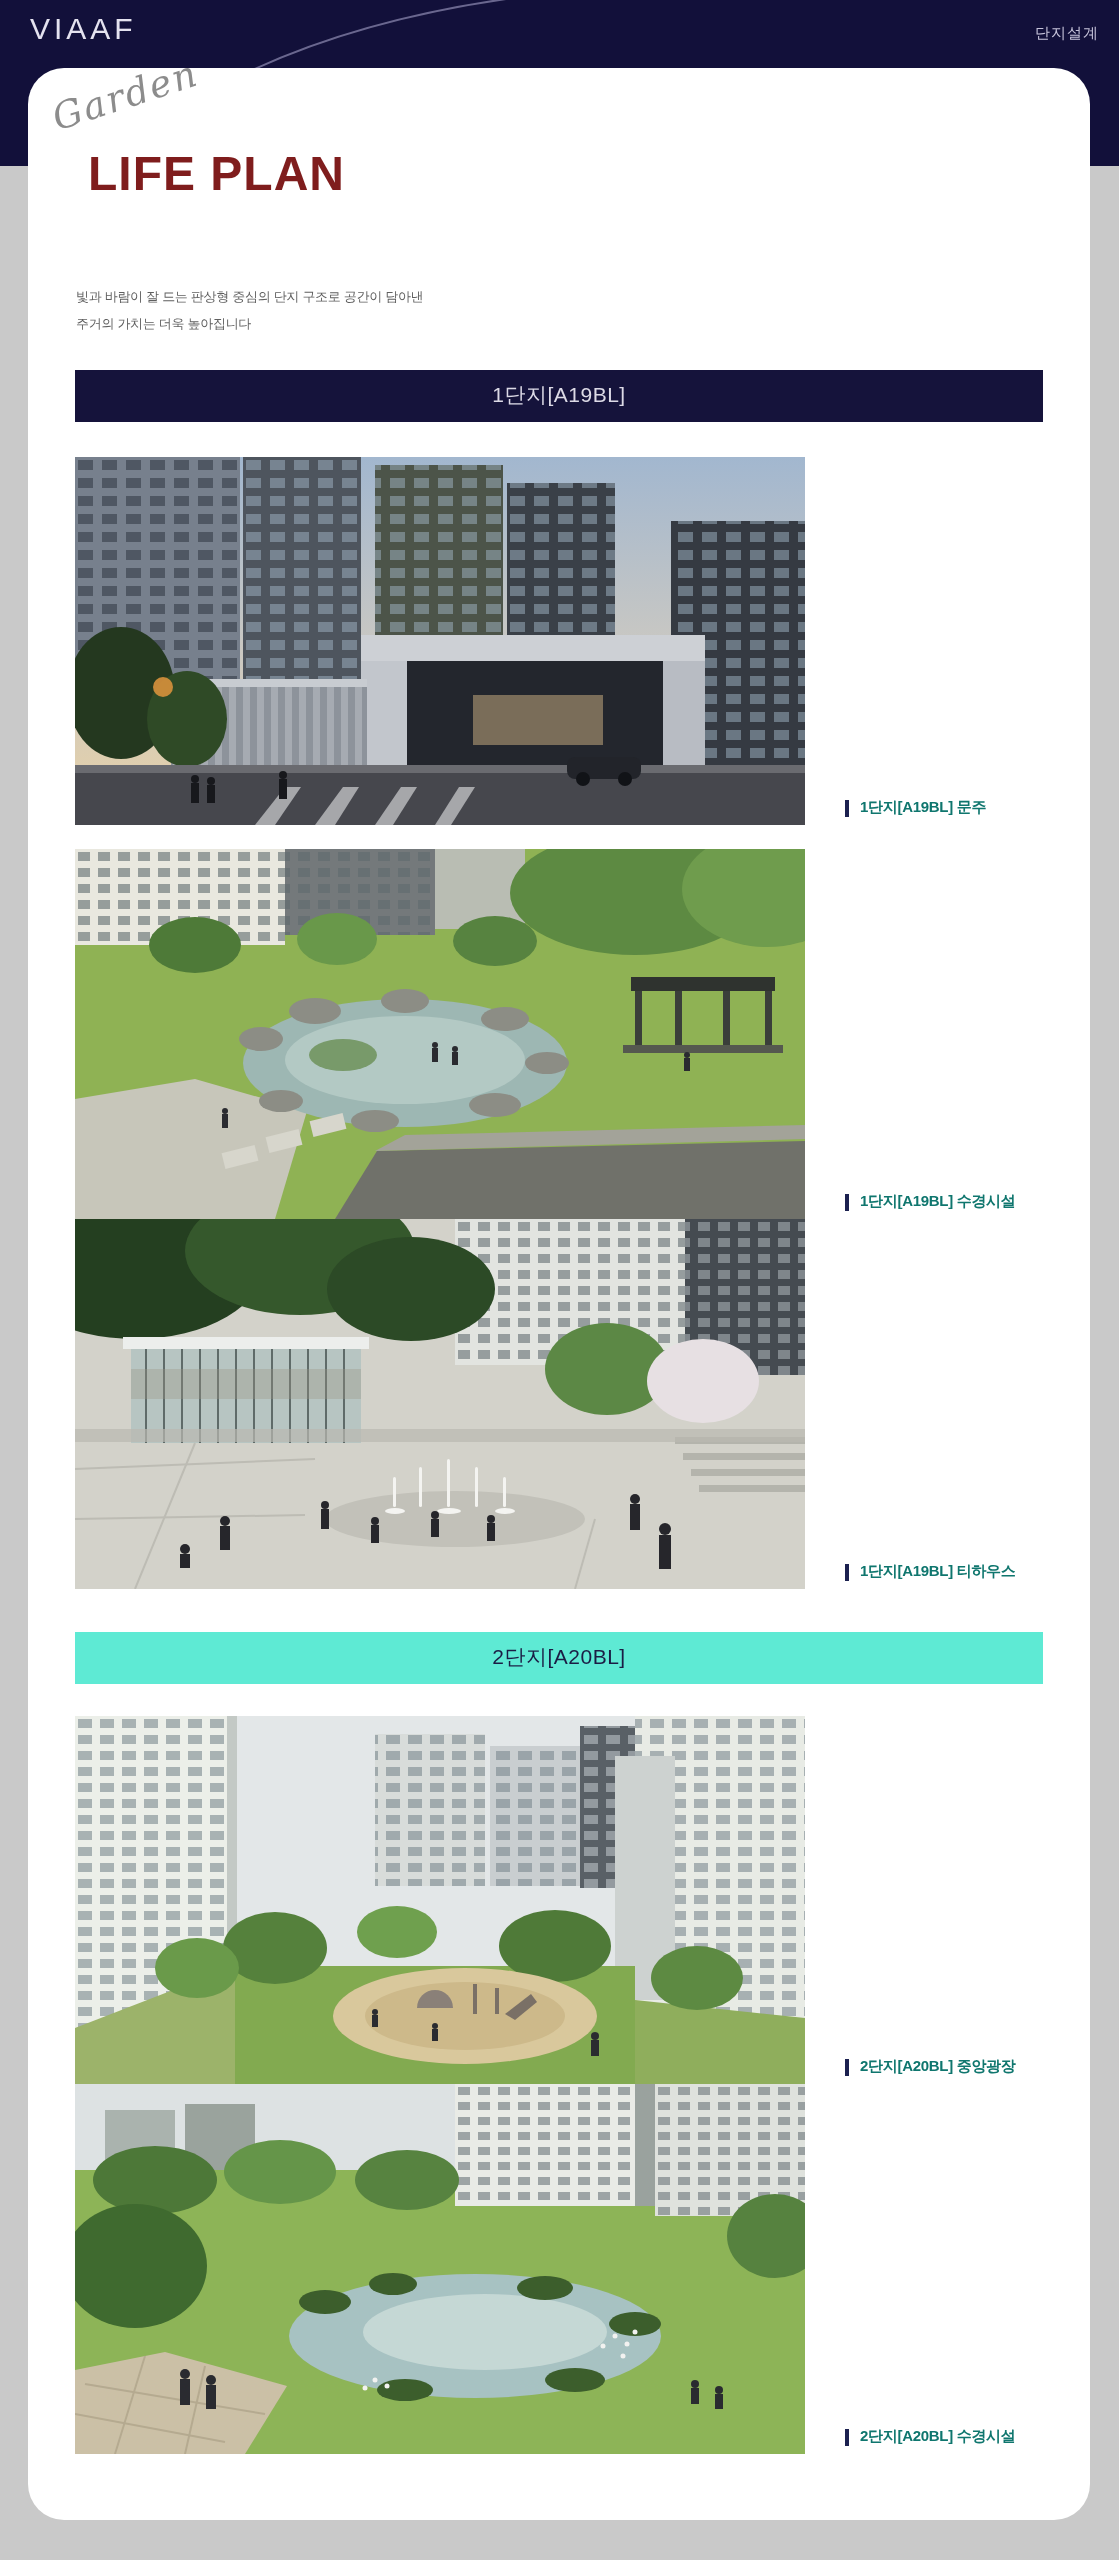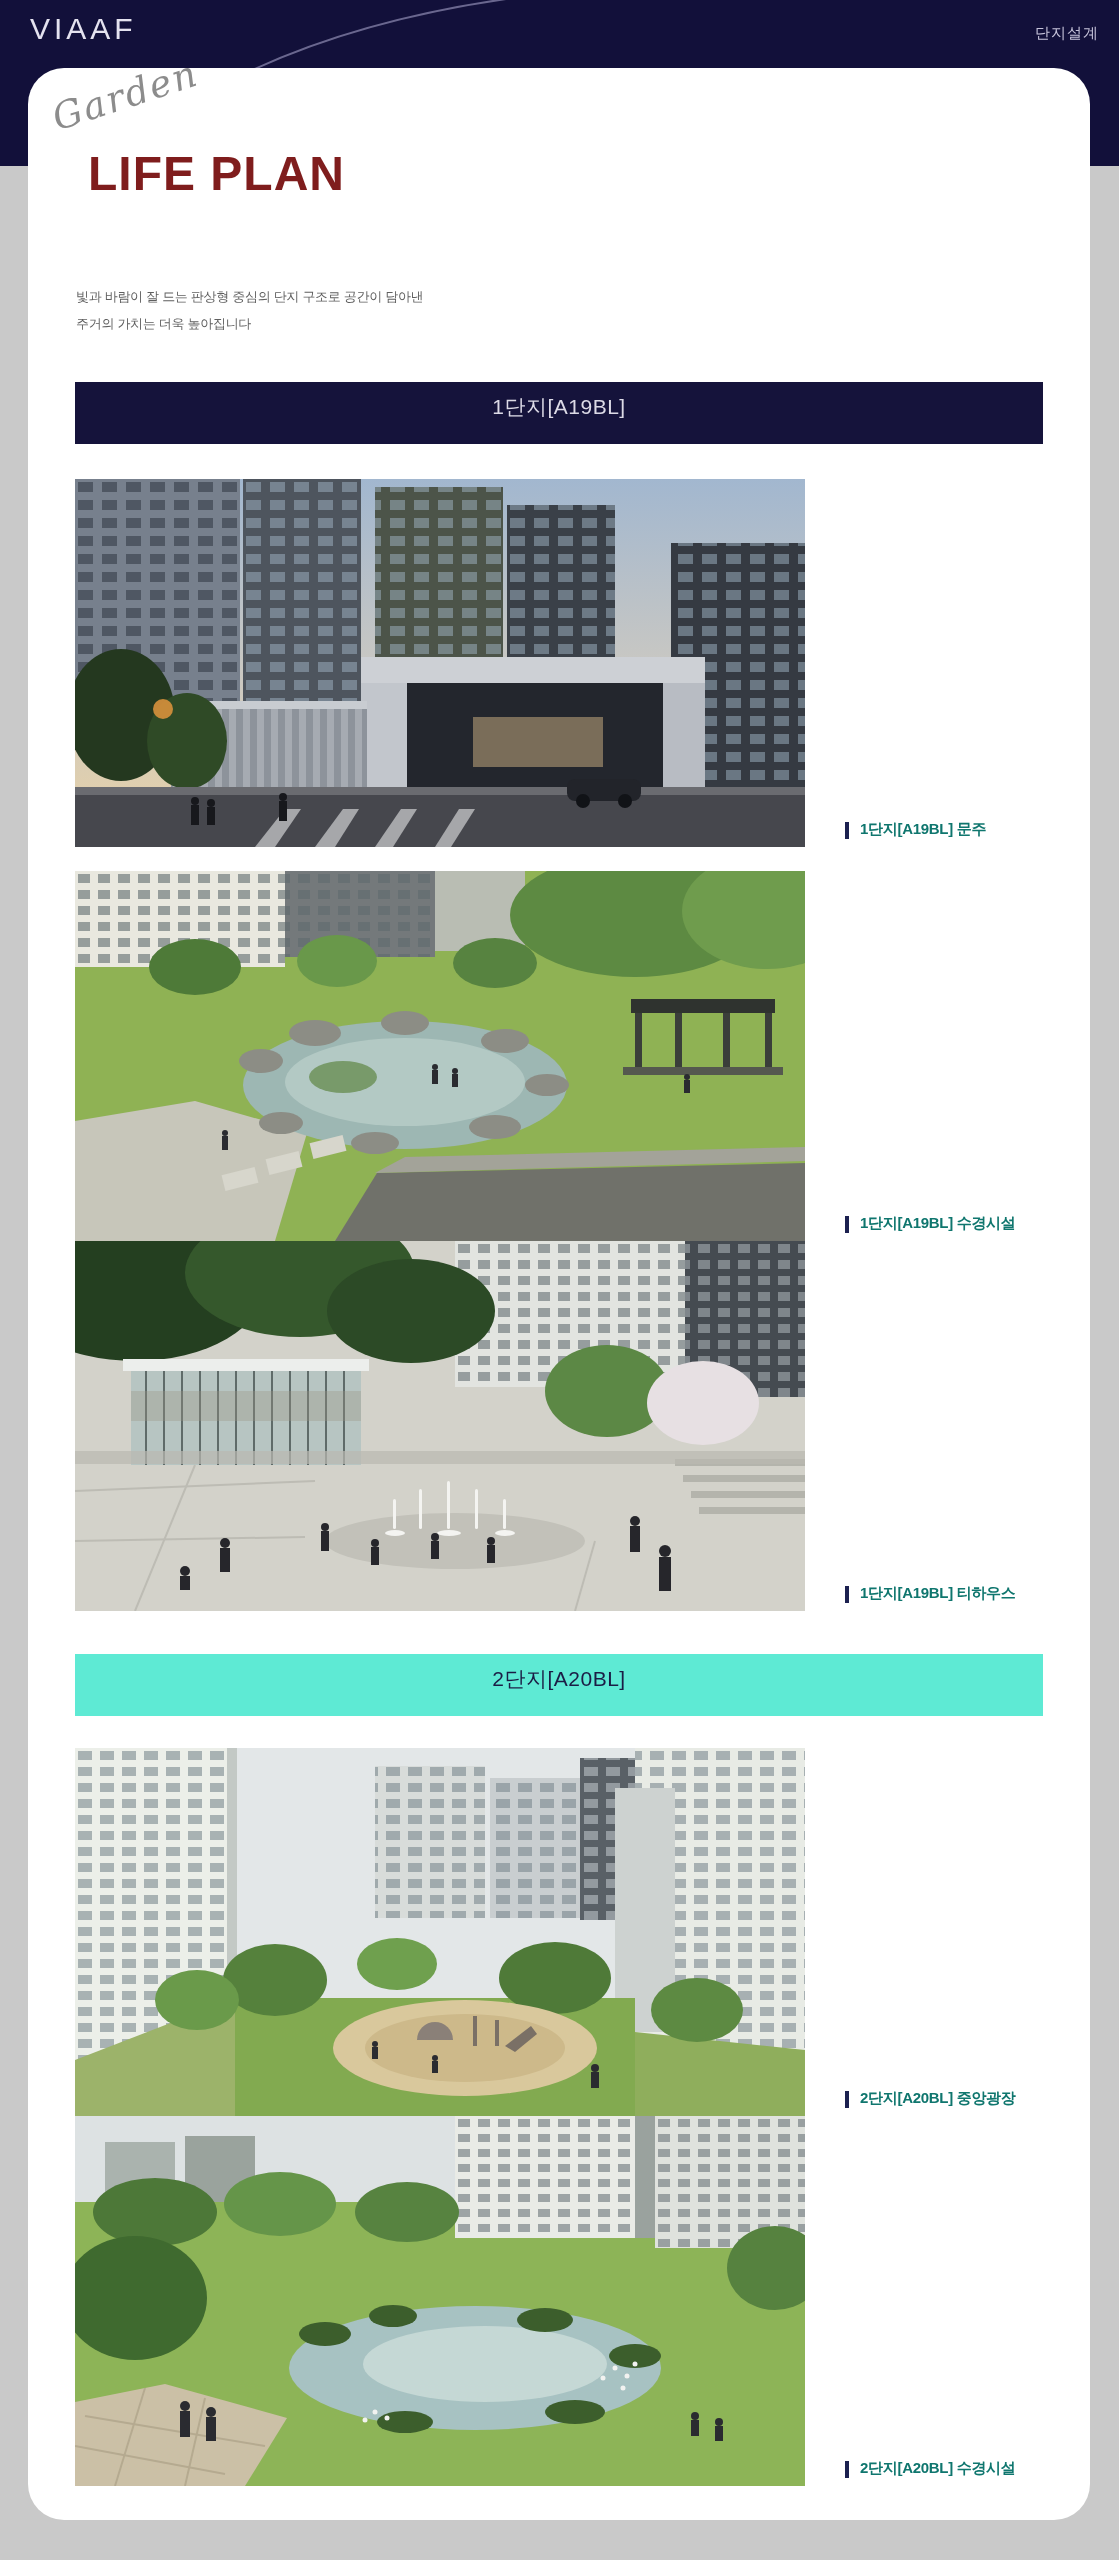--- a/index.html
+++ b/index.html
@@ -43,21 +43,21 @@
     position:absolute;left:46px;top:162px;
     font-size:31px;color:#161616;font-weight:400;letter-spacing:-0.5px;
   }
   .subtitle b{font-weight:800;}
   .desc{
     position:absolute;left:48px;top:215px;
     font-size:13px;color:#5f5f5f;line-height:27px;letter-spacing:-0.3px;
   }
   
   .banner{
-    margin:12px 47px;height:62px;line-height:50px;text-align:center;
+    margin:0 47px;height:52px;line-height:50px;text-align:center;
     font-size:21px;letter-spacing:0.5px;
   }
   .banner.navy{background:#15133b;color:#dcdae6;}
   .banner.gray{background:#5eead4;color:#1b1d45;font-weight:400;}
   
   .fig-row{display:flex;margin:0 47px;}
   .fig-img{width:730px;flex:0 0 730px;display:block;background:#dddddd;}
   .fig-caption{
     align-self:flex-end;margin:0 0 8px 40px;display:flex;align-items:flex-end;
     color:#0f766e;font-size:15px;font-weight:600;letter-spacing:-0.3px;white-space:nowrap;

